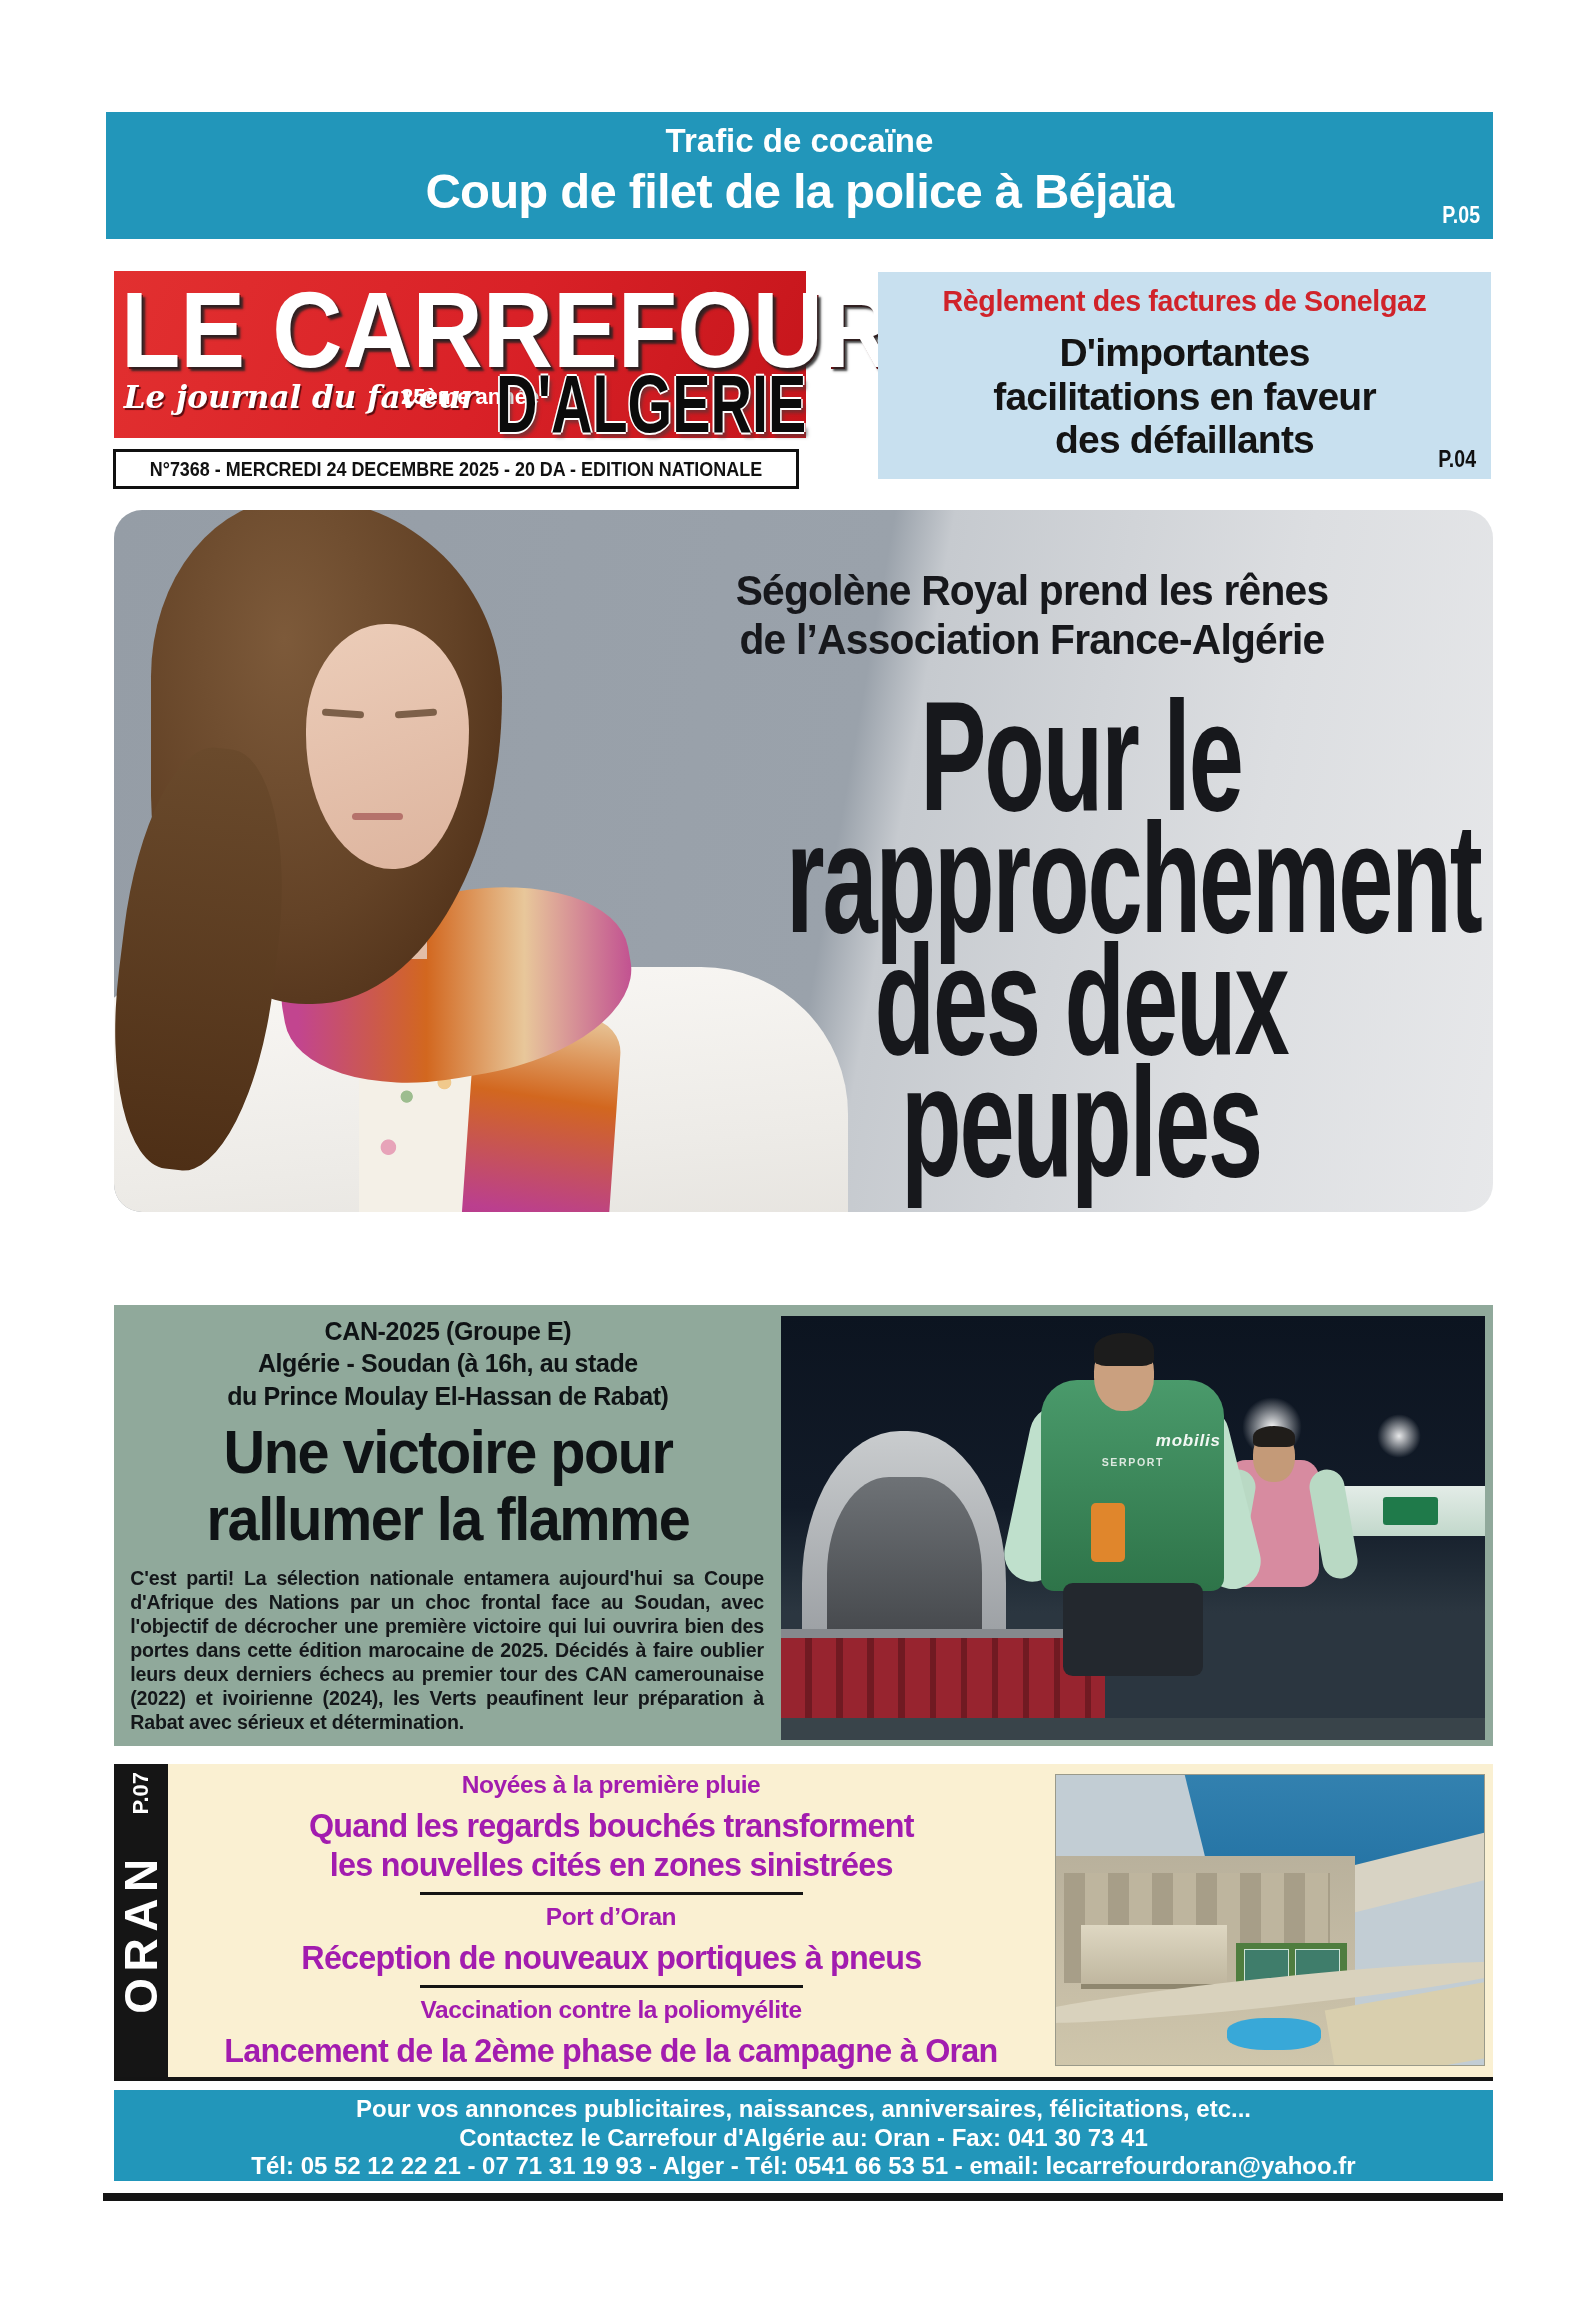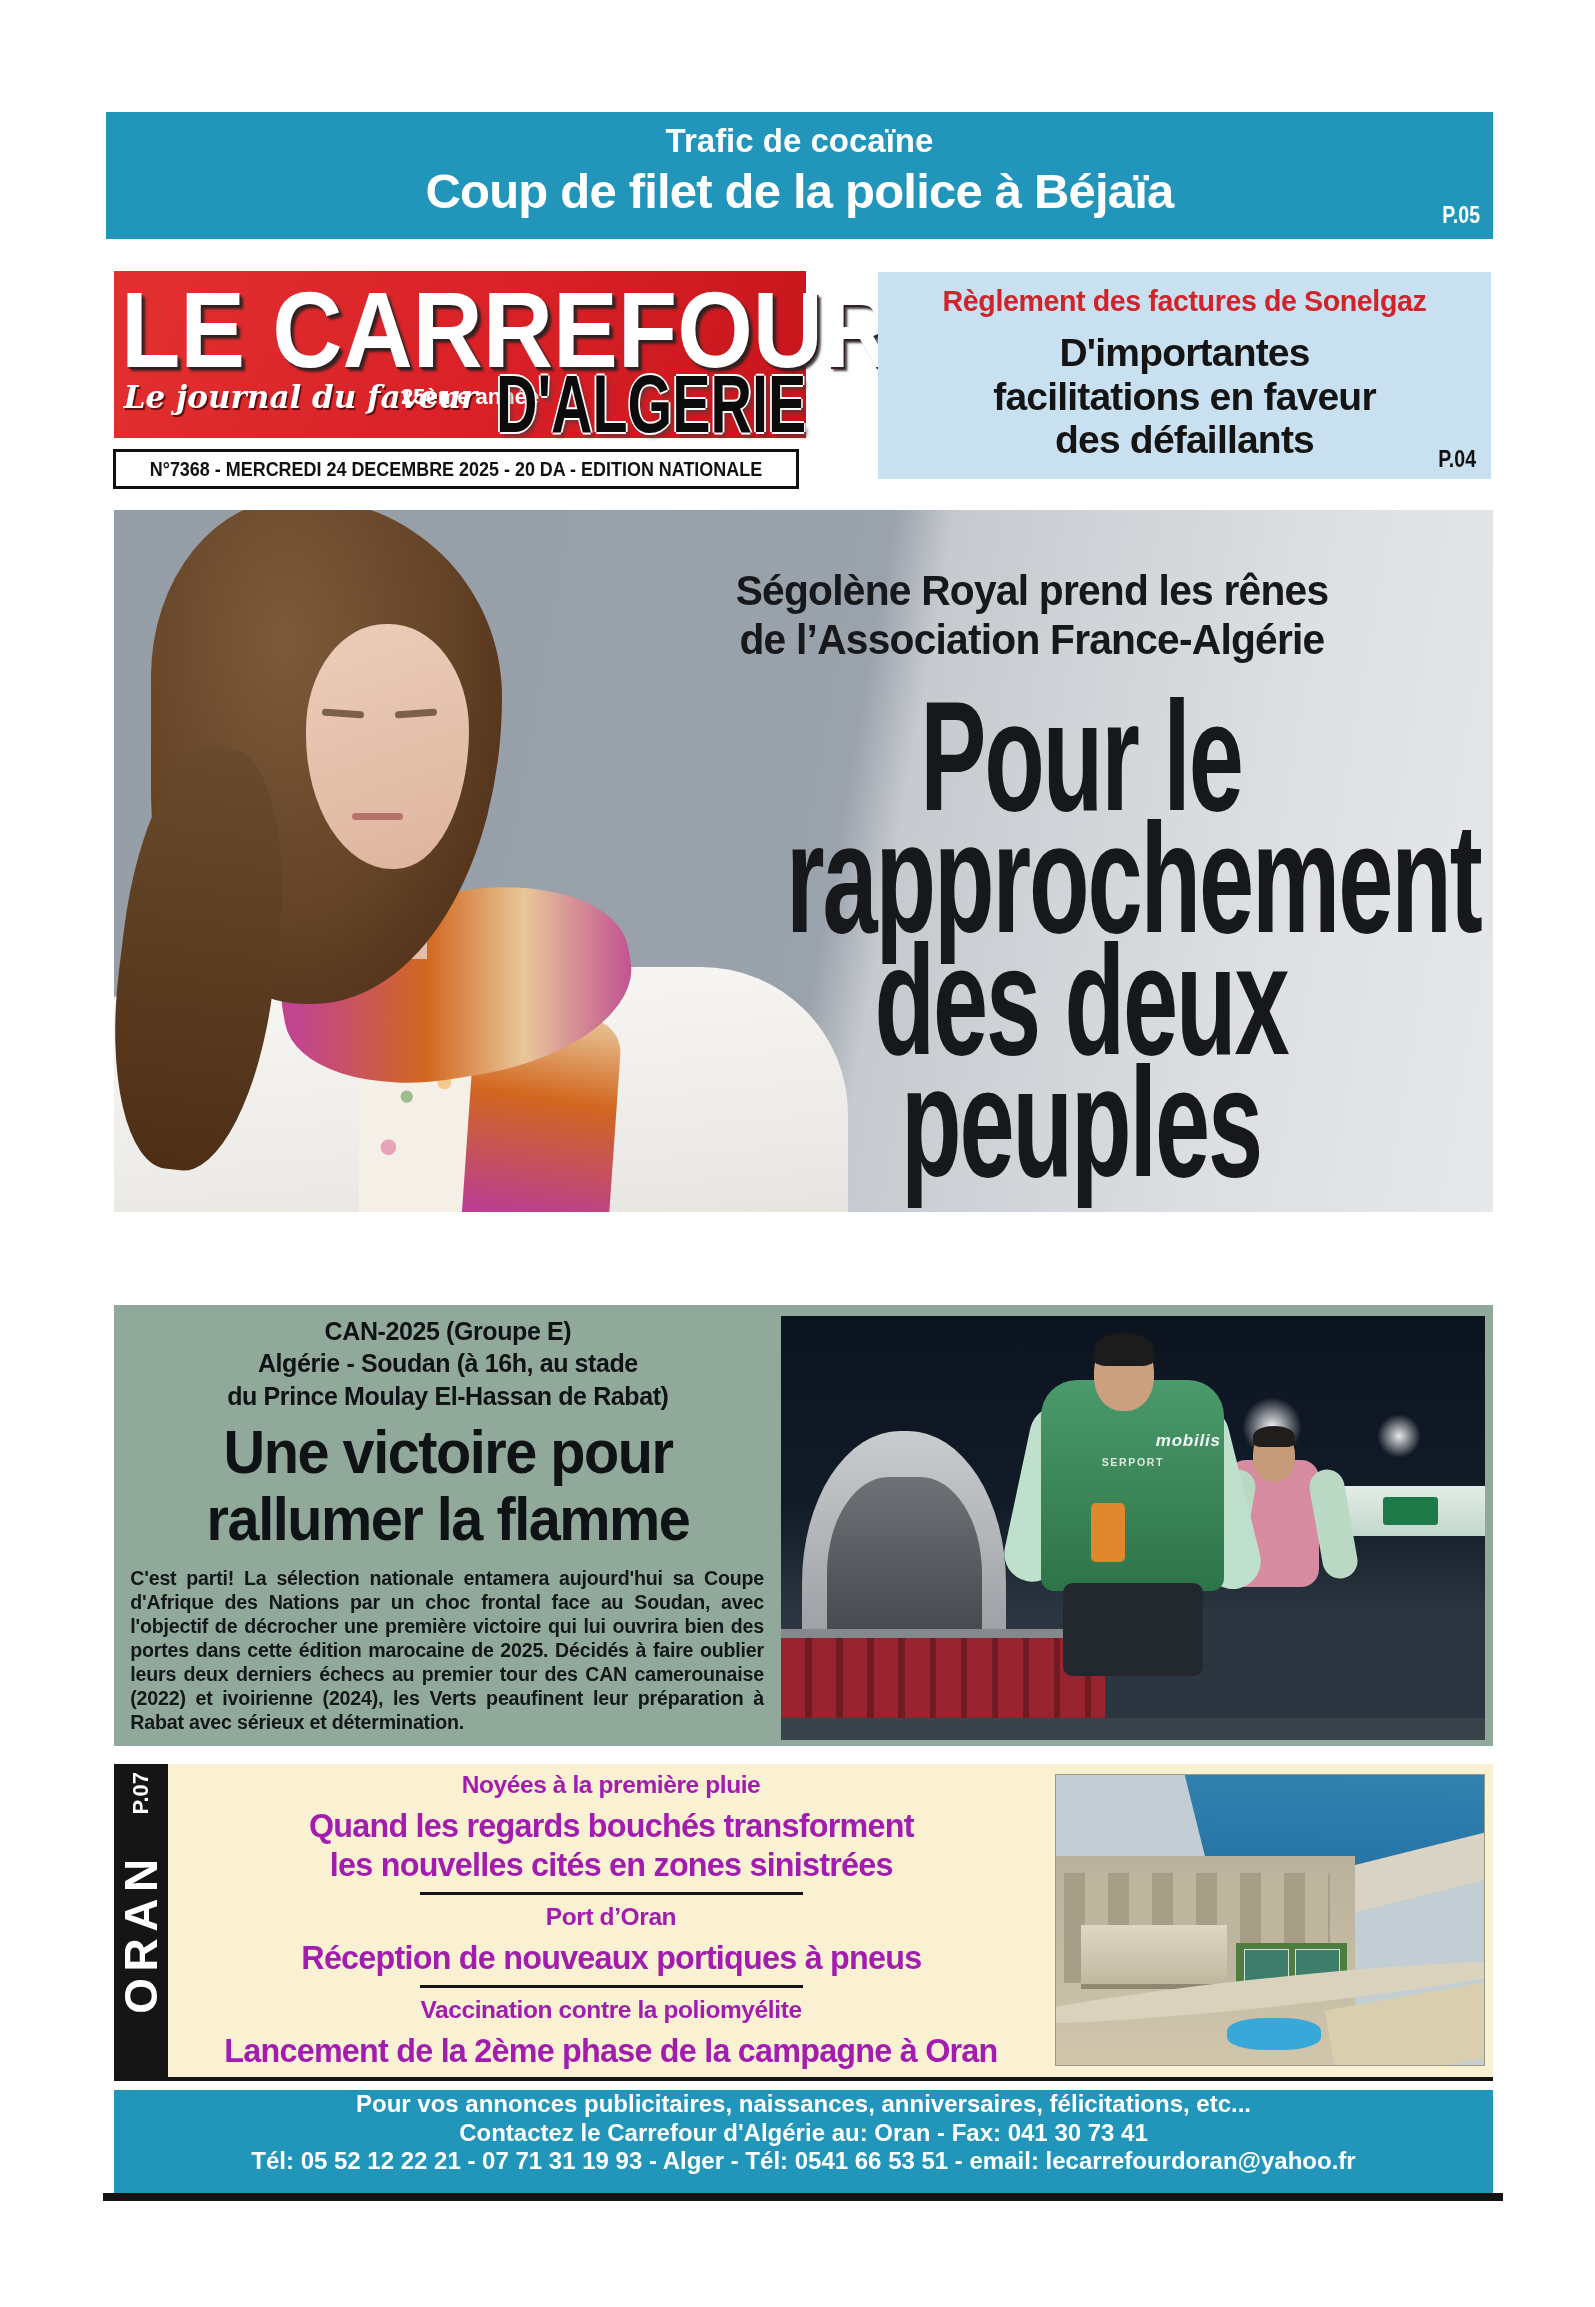--- a/index.html
+++ b/index.html
@@ -30,21 +30,21 @@
 
   
   .sonelgaz{position:absolute;left:878px;top:272px;width:613px;height:207px;background:#c8e0ef;text-align:center;}
   .sg-kicker{margin-top:13px;font-weight:bold;font-size:28.6px;color:#d0232a;letter-spacing:-0.4px;}
   .sg-line{font-weight:bold;font-size:39px;line-height:1.12;color:#141414;letter-spacing:-0.8px;}
   .sg-lines{margin-top:13px;}
   .sg-pref{position:absolute;right:11.4px;bottom:6.5px;font-weight:bold;font-size:23px;transform:scaleX(.85);}
 
   
   .main-story{position:absolute;left:114px;top:510px;width:1379px;height:702px;overflow:hidden;
-              background:linear-gradient(100deg,#959da6 0%,#9aa2ab 52%,#c6cacf 56%,#dcdee1 80%,#e7e8ea 100%);}
+              background:linear-gradient(100deg,#959da6 0%,#9aa2ab 52%,#c6cacf 56%,#dcdee1 80%,#e7e8ea 100%);border-radius:28px;}
   .ms-shape{position:absolute;}
   .ms-jacket{left:-41px;top:457px;width:775px;height:343px;background:linear-gradient(175deg,#faf8f5,#edebe7 55%,#e1ded9);
              border-radius:122px 147px 0 0;}
   .ms-blouse{left:245px;top:489px;width:212px;height:298px;background:#f4f0e7;
              background-image:radial-gradient(circle at 30% 30%,#e7a3b9 0 7.3px,transparent 8.2px),
                               radial-gradient(circle at 70% 60%,#f0c98c 0 6.5px,transparent 7.3px),
                               radial-gradient(circle at 45% 80%,#9dbd8f 0 5.7px,transparent 6.5px);
              background-size:98px 114px,122px 139px,106px 122px;}
   .ms-scarf-tail{left:352px;top:506px;width:147px;height:281px;transform:rotate(4deg);
                  background:linear-gradient(185deg,#e8c79a 0%,#d2671f 30%,#bb3f8e 70%,#a63383 100%);
@@ -145,22 +145,22 @@
   .op-bigbldg{left:6%;top:52%;width:34%;height:22%;background:linear-gradient(#ded7c2,#bdb49c);
               box-shadow:inset 0 -4.9px 0 #8f876f;}
   .op-field{left:42%;top:58%;width:26%;height:16%;background:#4f7d3f;}
   .op-court{left:44%;top:60%;width:10%;height:11%;background:#3f7d6b;border:1.6px solid #cfe3d8;}
   .op-court2{left:56%;top:60%;width:10%;height:11%;background:#3f7d6b;border:1.6px solid #cfe3d8;}
   .op-road{left:-10%;top:70%;width:120%;height:10%;background:#d9d2bd;transform:rotate(-6deg);border-radius:50%;}
   .op-pool{left:40%;top:84%;width:22%;height:11%;background:#38a8d8;border-radius:40%;}
   .op-sand{left:64%;top:76%;width:40%;height:26%;background:#d9cfae;transform:rotate(-10deg);}
 
   
-  .ad-footer{position:absolute;left:114px;top:2090px;width:1379px;height:103px;background:#2296ba;color:#fff;
-             text-align:center;display:flex;flex-direction:column;justify-content:flex-start;}
+  .ad-footer{position:absolute;left:114px;top:2090px;width:1379px;height:91px;background:#2296ba;color:#fff;
+             text-align:center;display:flex;flex-direction:column;justify-content:flex-end;}
   .ad-footer div{font-weight:bold;font-size:24px;line-height:28.6px;white-space:nowrap;}
   .bottom-rule{position:absolute;left:103px;top:2193px;width:1400px;height:8.2px;background:#141414;}
 </style>
 </head>
 <body>
 
 <div class="page">
 
   <div class="top-banner">
     <div class="tb-kicker">Trafic de cocaïne</div>

